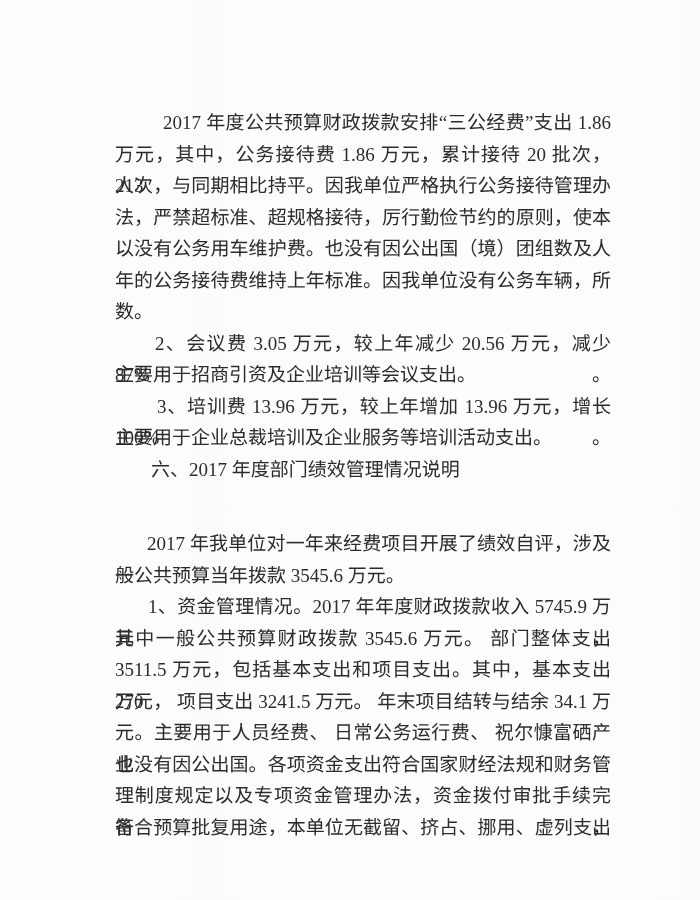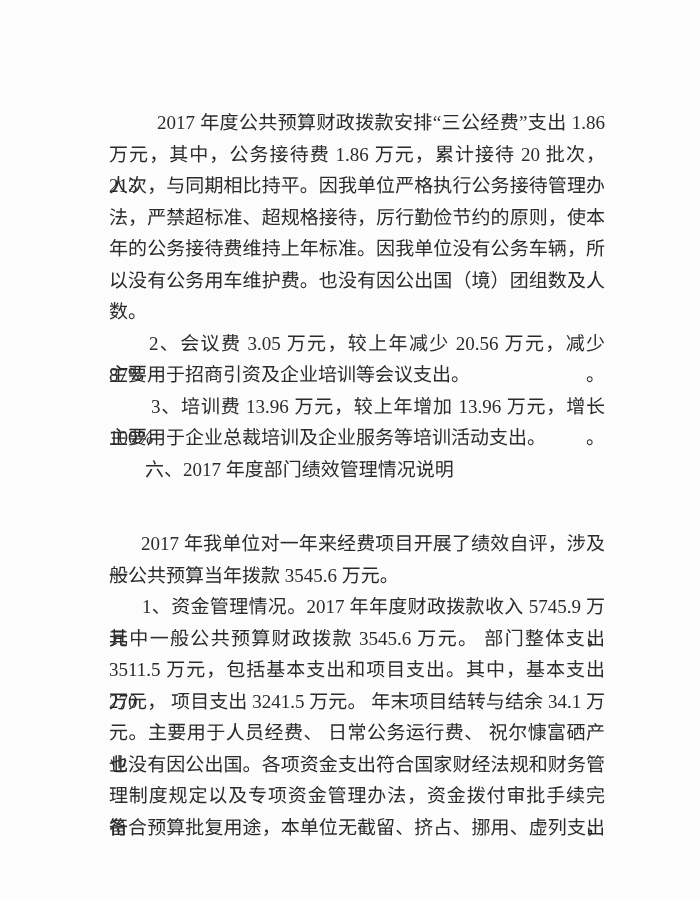--- a/index.html
+++ b/index.html
@@ -13,21 +13,21 @@
   .page {
     position: relative;
     width: 700px;
     height: 900px;
     background: linear-gradient(90deg, #fdfdfd 0%, #fcfcfc 30%, #fdfdfd 60%, #fcfcfc 100%);
     font-family: "Liberation Serif", "DejaVu Serif", serif;
     color: #2b2b2b;
   }
   .textblock {
     position: absolute;
-    left: 109px;
+    left: 115px;
     top: 107px;
     width: 496px;
     font-size: 19px;
     font-weight: 400;
   }
   .blk { margin: 0; padding: 0; }
   .ln {
     height: 31.5px;
     line-height: 31.5px;
     text-align: left;
@@ -50,22 +50,22 @@
 <body>
 
 <div class="page">
   <div class="textblock">
 
     <div class="blk">
       <div class="ln just i48">2017 年度公共预算财政拨款安排“三公经费”支出 1.86</div>
       <div class="ln just">万元，其中，公务接待费 1.86 万元，累计接待 20 批次， 213</div>
       <div class="ln just">人次，与同期相比持平。因我单位严格执行公务接待管理办</div>
       <div class="ln just">法，严禁超标准、超规格接待，厉行勤俭节约的原则，使本</div>
+      <div class="ln just">以没有公务用车维护费。也没有因公出国（境）团组数及人</div>
       <div class="ln just">年的公务接待费维持上年标准。因我单位没有公务车辆，所</div>
-      <div class="ln just">以没有公务用车维护费。也没有因公出国（境）团组数及人</div>
       <div class="ln">数。</div>
     </div>
 
     <div class="blk">
       <div class="ln just i40">2、会议费 3.05 万元，较上年减少 20.56 万元，减少 87%。</div>
       <div class="ln">主要用于招商引资及企业培训等会议支出。</div>
     </div>
 
     <div class="blk">
       <div class="ln just i42">3、培训费 13.96 万元，较上年增加 13.96 万元，增长 100%。</div>

